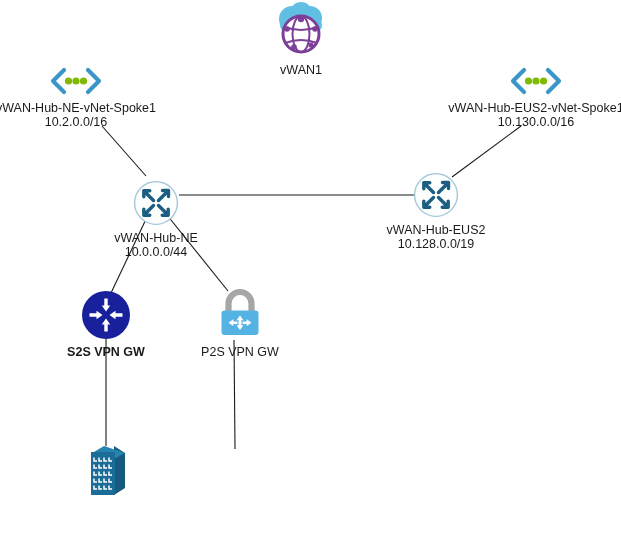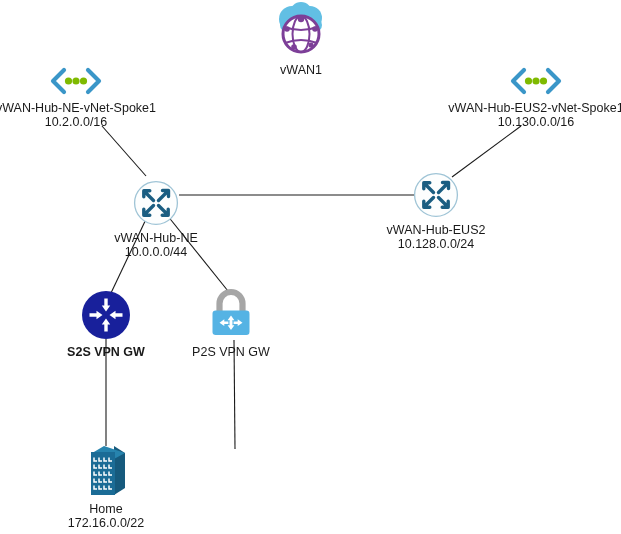--- a/index.html
+++ b/index.html
@@ -55,21 +55,21 @@
     position: relative;
     margin-top: 1px;
   }
   
   .n-vwan    { left: 246px; top: 2px;   width: 110px; }
   .n-spokeL  { left: -54px; top: 66px;  width: 260px; }
   .n-spokeR  { left: 413px; top: 66px;  width: 246px; }
   .n-hubL    { left: 96px;  top: 180px; width: 120px; }
   .n-hubR    { left: 376px; top: 172px; width: 120px; text-align: center; }
   .n-s2s     { left: 46px;  top: 290px; width: 120px; font-weight: bold; }
-  .n-p2s     { left: 171px; top: 288px; width: 120px; }
+  .n-p2s     { left: 180px; top: 288px; width: 120px; }
   .n-home    { left: 46px;  top: 443px; width: 120px; }
   .n-user    { left: 176px; top: 446px; width: 120px; }
 </style>
 </head>
 <body>
 
 <div id="canvas">
 
   <svg id="edges" viewBox="0 0 621 534">
 
@@ -178,21 +178,21 @@
         <g fill="#1B5E82">
           <path d="M25.5 20.5 L35 11 M29.5 10.5 L35.5 10.5 L35.5 16.5" stroke="#1B5E82" stroke-width="3.4" fill="none" stroke-linecap="round" stroke-linejoin="round"></path>
           <path d="M20.5 20.5 L11.2 11.2 M10.8 16.8 L10.8 10.8 L16.8 10.8" stroke="#1B5E82" stroke-width="3.4" fill="none" stroke-linecap="round" stroke-linejoin="round"></path>
           <path d="M20.5 25.5 L11.2 34.8 M10.8 29.2 L10.8 35.2 L16.8 35.2" stroke="#1B5E82" stroke-width="3.4" fill="none" stroke-linecap="round" stroke-linejoin="round"></path>
           <path d="M25.5 25.5 L34.8 34.8 M35.2 29.2 L35.2 35.2 L29.2 35.2" stroke="#1B5E82" stroke-width="3.4" fill="none" stroke-linecap="round" stroke-linejoin="round"></path>
         </g>
       </svg>
     </span>
     <div class="labels">
       <div class="node-label">vWAN-Hub-EUS2</div>
-      <div class="node-sub">10.128.0.0/24</div>
+      <div class="node-sub">10.128.0.0/19</div>
     </div>
   </div>
 
   <div class="node n-s2s">
     <span class="icon-wrap">
       <svg width="50" height="50" viewBox="0 0 50 50">
         <circle cx="25" cy="25" r="24" fill="#18209B"></circle>
         <g fill="#ffffff">
 
           <polygon points="25,21.5 20.8,15.5 23.3,15.5 23.3,8.5 26.7,8.5 26.7,15.5 29.2,15.5"></polygon>
@@ -246,20 +246,16 @@
 
         <g fill="none" stroke="#ffffff" stroke-width="1.5">
           <path d="M11 14.5 L11 18 L14 18 M16 14.5 L16 18 L19 18 M21 14.5 L21 18 L24 18 M26 14.5 L26 18 L29 18"></path>
           <path d="M11 21.5 L11 25 L14 25 M16 21.5 L16 25 L19 25 M21 21.5 L21 25 L24 25 M26 21.5 L26 25 L29 25"></path>
           <path d="M11 28.5 L11 32 L14 32 M16 28.5 L16 32 L19 32 M21 28.5 L21 32 L24 32 M26 28.5 L26 32 L29 32"></path>
           <path d="M11 35.5 L11 39 L14 39 M16 35.5 L16 39 L19 39 M21 35.5 L21 39 L24 39 M26 35.5 L26 39 L29 39"></path>
           <path d="M11 42.5 L11 46 L14 46 M16 42.5 L16 46 L19 46 M21 42.5 L21 46 L24 46 M26 42.5 L26 46 L29 46"></path>
         </g>
       </svg>
     </span>
-    <div class="labels">
-      <div class="node-label">Home</div>
-      <div class="node-sub">172.16.0.0/22</div>
-    </div>
   </div>
 
 
 </div>
 
 </body></html>

